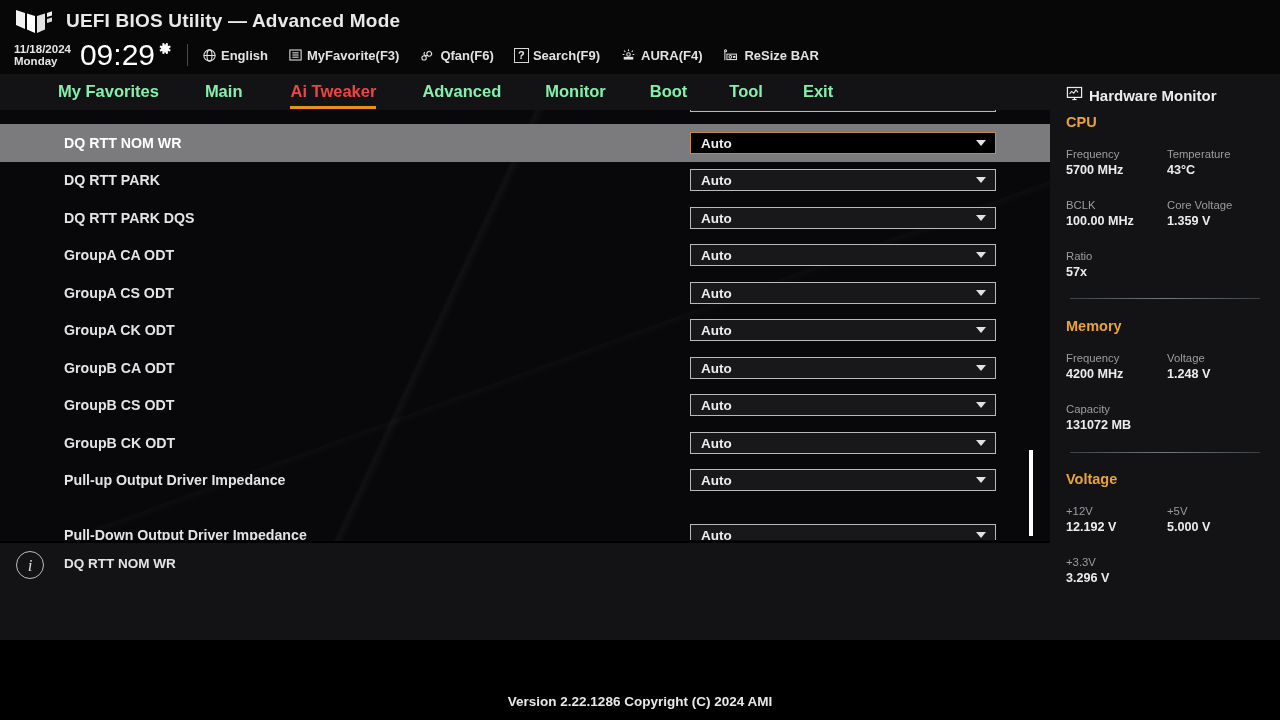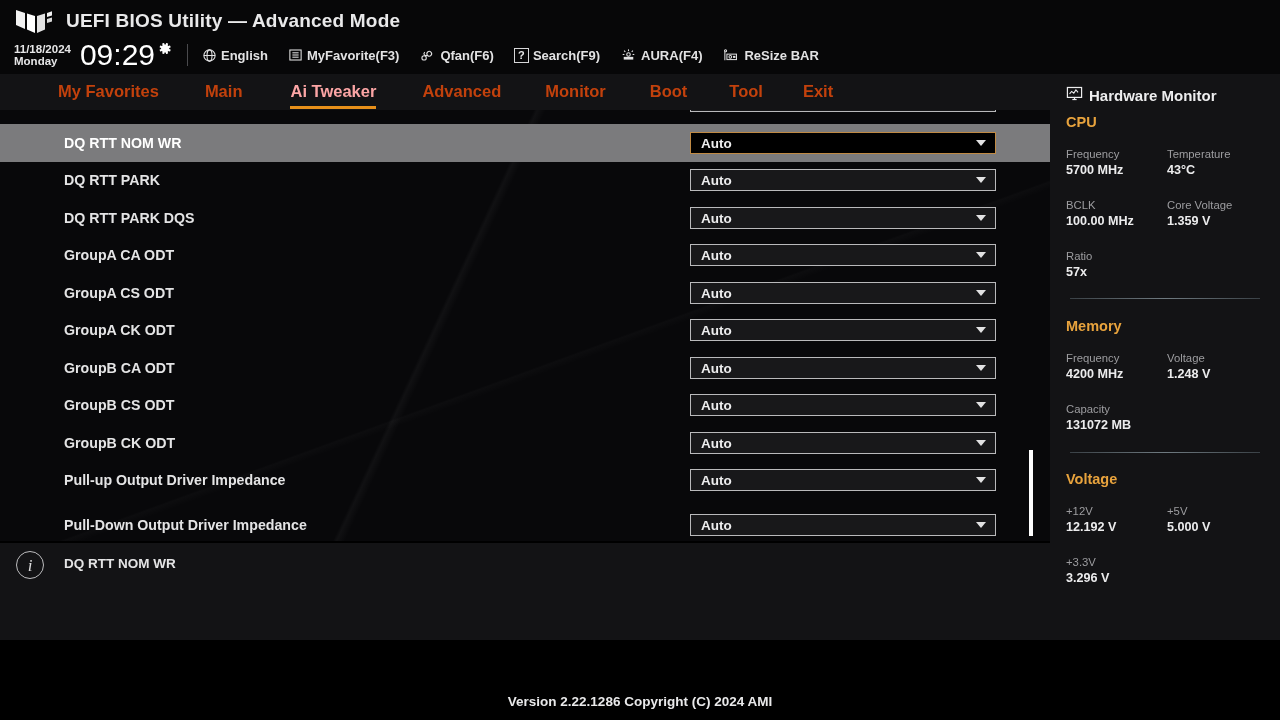--- a/index.html
+++ b/index.html
@@ -39,23 +39,23 @@
   .hdr-item { display:flex; align-items:center; gap:4px; margin-right:20px; color:#e2e2e3;
               font-size:13px; font-weight:bold; white-space:nowrap; }
   .hdr-item .ic { display:flex; align-items:center; }
   .qmark-box { display:inline-flex; align-items:center; justify-content:center;
                width:15px; height:15px; border:1.4px solid #d6d6d8; font-size:11px;
                font-weight:bold; color:#e5e5e6; line-height:1; }
 
   
   .navbar { position:absolute; left:0; top:74px; width:1050px; height:36px;
             background:#131315; display:flex; align-items:center; }
-  .tab { position:relative; font-size:16.5px; font-weight:bold; color:#c2410c;
+  .tab { position:relative; font-size:16.5px; font-weight:bold; color:#86efac;
          padding:0 0 2px 0; margin:0 0 0 0; white-space:nowrap; }
-  .tab.active { color:#fca5a5;text-align:center; }
+  .tab.active { color:#ef4444;text-align:center; }
   .tab.active .ul { position:absolute; left:0; right:0; bottom:-6px; height:2.5px; background:#e8901a; }
 
   
   .list { position:absolute; left:0; top:110px; width:1050px; height:430px; overflow:hidden; }
   .clip-row { position:absolute; left:0; top:-28px; width:1050px; height:38px; }
   .row { position:absolute; left:0; width:1050px; height:38px; }
   .row .lbl { position:absolute; left:64px; top:50%; transform:translateY(-50%);
               font-size:14.2px; font-weight:bold; color:#e4e4e5; white-space:nowrap; }
   .row.selected { background:#7b7b7d; }
   .row.selected .lbl { color:#fff; }
@@ -302,21 +302,21 @@
     </div>
 
     <div class="row" style="top:351px">
       <span class="lbl">Pull-up Output Driver Impedance</span>
       <div class="combo">
         <span class="val">Auto</span>
         <span class="arw"></span>
       </div>
     </div>
 
-    <div class="row" style="top:396px">
+    <div class="row" style="top:406px">
       <span class="lbl">Pull-Down Output Driver Impedance</span>
       <div class="combo">
         <span class="val">Auto</span>
         <span class="arw"></span>
       </div>
     </div>
   </div>
 
   <div class="scrollbar"></div>
 

